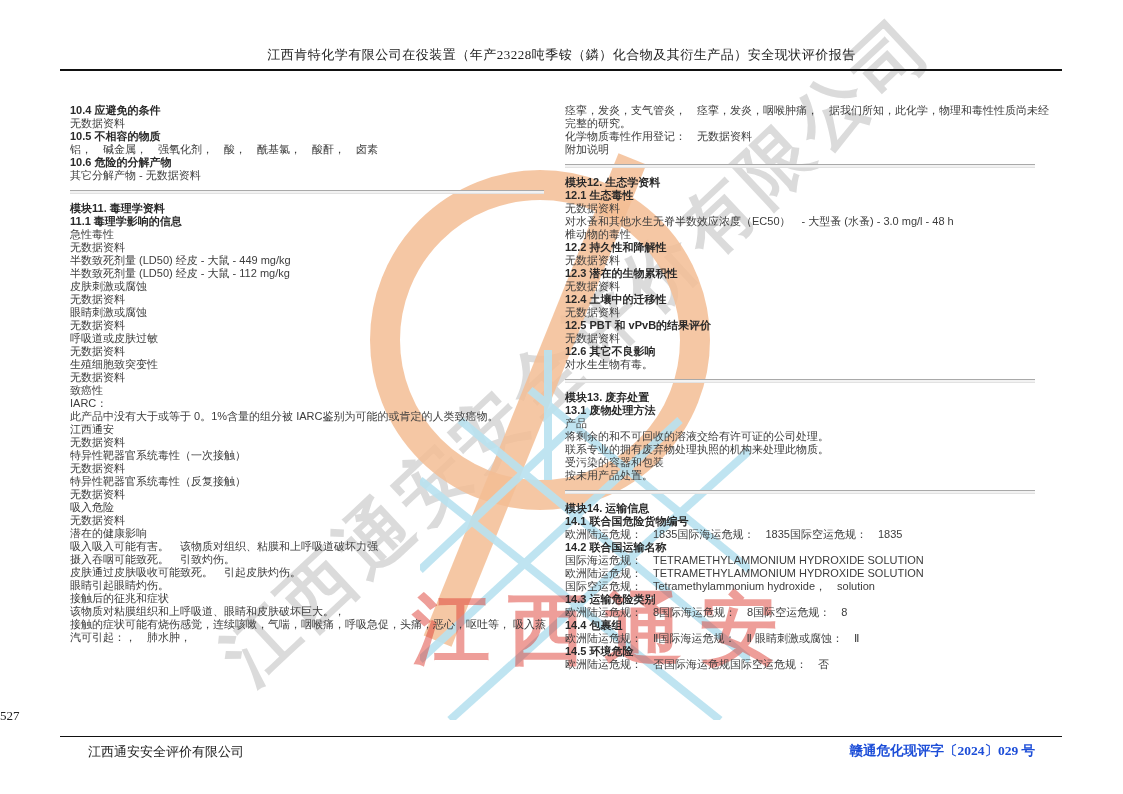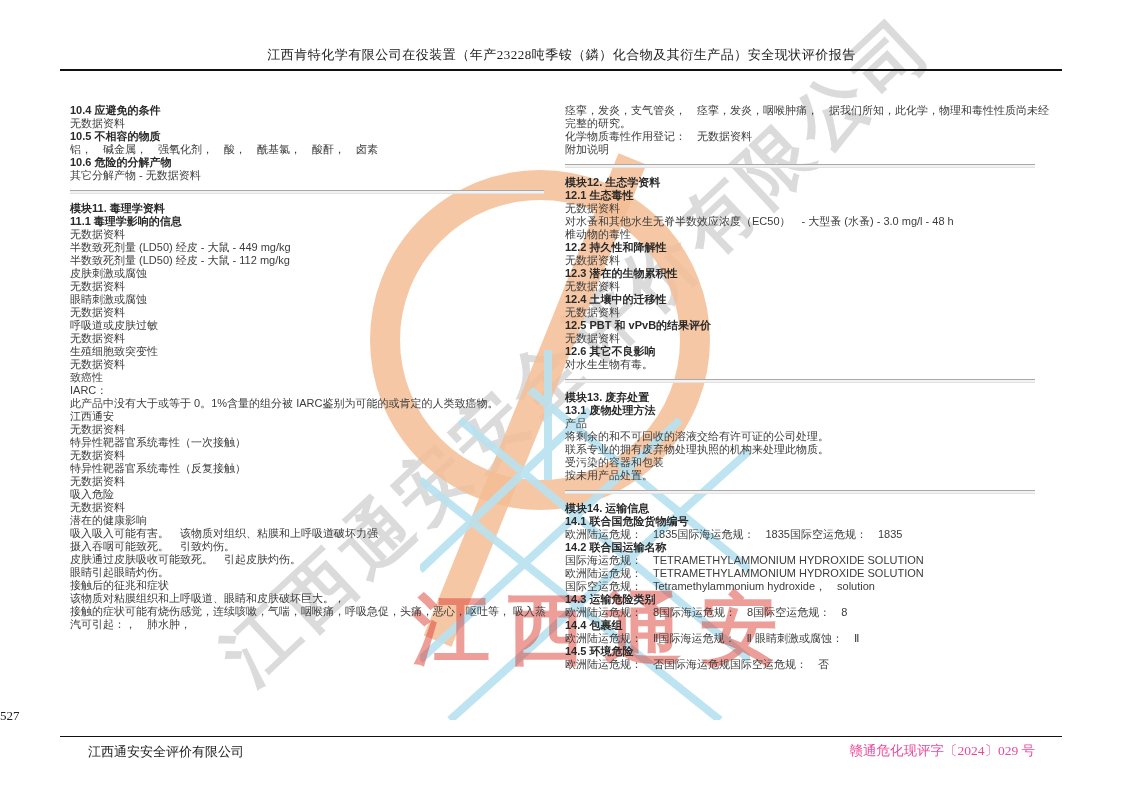--- a/index.html
+++ b/index.html
@@ -29,21 +29,21 @@
              letter-spacing:0.5px;z-index:2;}
   .hdr-rule{position:absolute;top:69px;left:60px;width:1002px;height:0;
             border-top:2px solid #111;z-index:2;}
   .pagenum{position:absolute;top:708px;left:0;width:100%;text-align:left;
            font-family:"Liberation Serif",serif;font-size:13px;color:#222;z-index:2;}
   .ftr-rule{position:absolute;top:736px;left:60px;width:1002px;height:0;
             border-top:1.5px solid #111;z-index:2;}
   .ftr-left{position:absolute;top:743px;left:88px;font-family:"Liberation Serif",serif;
             font-size:13px;color:#1c1c1c;z-index:2;}
   .ftr-right{position:absolute;top:742px;right:88px;font-family:"Liberation Serif",serif;
-             font-size:13.5px;font-weight:normal;color:#ec4899;z-index:2;margin-left:14px;}
+             font-size:13.5px;font-weight:bold;color:#1d4ed8;z-index:2;margin-left:14px;}
 
   
   .col{position:absolute;top:104px;z-index:1;font-size:11px;line-height:13px;
        color:#3c3c3c;}
   .col-left{left:70px;width:474px;}
   .col-right{left:565px;width:470px;}
   .line{white-space:nowrap;overflow:visible;}
   .bold{font-weight:bold;color:#2a2a2a;}
   .sep{height:2px;margin:8px 0;border-top:1px solid #a9a9a9;
        border-bottom:1px solid #e2e2e2;background:#f2f2f2;}
@@ -77,20 +77,21 @@
   <div class="col col-left" id="col-left">
       <div class="line bold">10.4  应避免的条件</div>
       <div class="line">无数据资料</div>
       <div class="line bold">10.5  不相容的物质</div>
       <div class="line">铝，　碱金属，　强氧化剂，　酸，　酰基氯，　酸酐，　卤素</div>
       <div class="line bold">10.6  危险的分解产物</div>
       <div class="line">其它分解产物 - 无数据资料</div>
       <div class="sep"></div>
       <div class="line bold">模块11. 毒理学资料</div>
       <div class="line bold">11.1  毒理学影响的信息</div>
+      <div class="line">急性毒性</div>
       <div class="line">无数据资料</div>
       <div class="line">半数致死剂量  (LD50)  经皮 - 大鼠 - 449 mg/kg</div>
       <div class="line">半数致死剂量  (LD50)  经皮 - 大鼠 - 112 mg/kg</div>
       <div class="line">皮肤刺激或腐蚀</div>
       <div class="line">无数据资料</div>
       <div class="line">眼睛刺激或腐蚀</div>
       <div class="line">无数据资料</div>
       <div class="line">呼吸道或皮肤过敏</div>
       <div class="line">无数据资料</div>
       <div class="line">生殖细胞致突变性</div>

